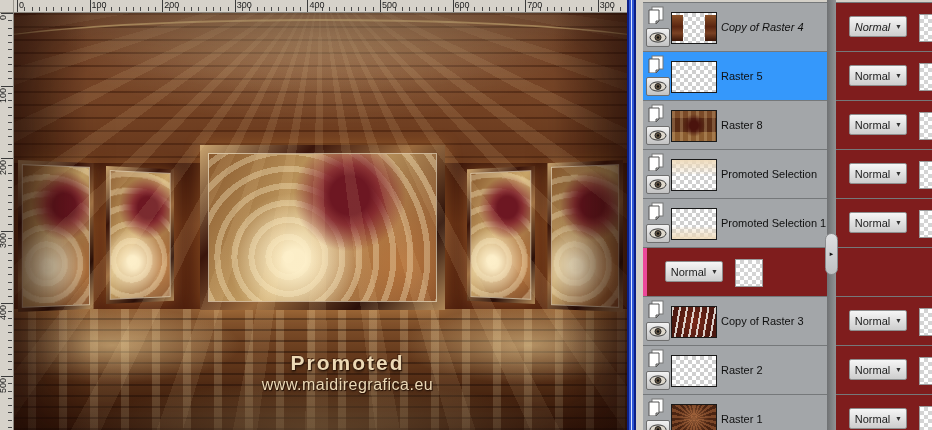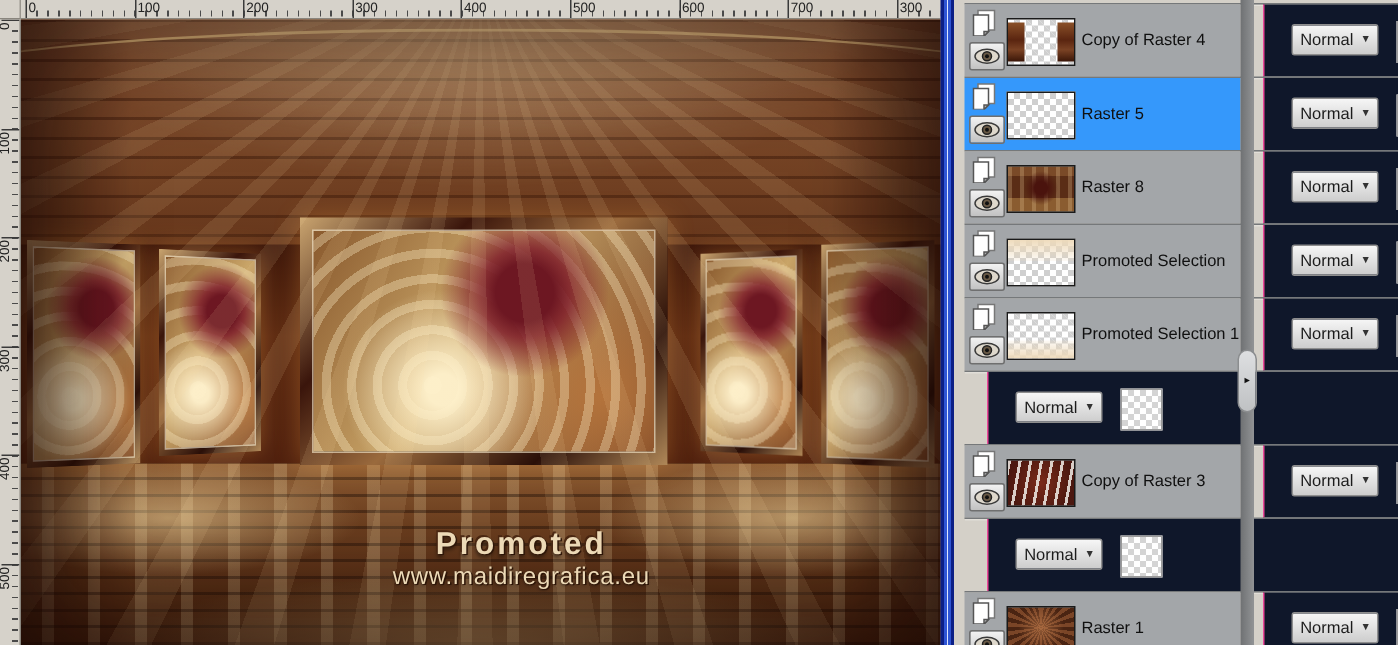--- a/index.html
+++ b/index.html
@@ -84,24 +84,24 @@
       text-shadow:1px 1px 0 #2e1608, 0 1px 2px rgba(0,0,0,.6);}
 
   
   .winborder{position:absolute;left:627px;top:0;width:9px;height:430px;
       background:linear-gradient(90deg,#0c1f86 0 2px,#2e55d4 2px 4px,#dfe6ff 4px 5px,#2e55d4 5px 7px,#0c1f86 7px 9px);}
 
   
   .panel{position:absolute;left:643px;top:0;width:289px;height:430px;}
   .lrow{position:relative;display:flex;height:48px;border-top:1px solid #75787a;
         box-shadow:inset 0 1px 0 rgba(255,255,255,.30);}
-  .lrow:first-child{margin-top:2px;}
+  .lrow:first-child{margin-top:2px;font-style:italic;}
   .row-left{position:relative;width:184px;background:#a3a6a9;}
   .lrow.selected .row-left{background:#3598fb;}
-  .row-right{position:relative;flex:1;background:#0f172a;border-left:1px solid #ec4899;margin-left:15px;}
+  .row-right{position:relative;flex:1;background:#7f1d1d;border-left:4px solid #ec4899;}
 
   .licon{position:absolute;left:4px;top:3px;width:18px;height:18px;}
   .eyebtn{position:absolute;left:3px;top:25px;width:24px;height:19px;border:1px solid #6f6f6f;
       border-radius:2px;background:linear-gradient(#f2f2f2,#c2c2c2);box-sizing:border-box;
       display:flex;align-items:center;justify-content:center;}
   .thumb{position:absolute;left:28px;top:9px;width:44px;height:30px;border:1px solid #1a1a1a;
       background-color:#fff;
       background-image:linear-gradient(45deg,#cfcfcf 25%,transparent 25%,transparent 75%,#cfcfcf 75%),
                        linear-gradient(45deg,#cfcfcf 25%,transparent 25%,transparent 75%,#cfcfcf 75%);
       background-size:8px 8px;background-position:0 0,4px 4px;overflow:hidden;}
@@ -409,20 +409,38 @@
     <div class="row-right">
       <span class="blendbtn">
         <span class="blabel">Normal</span>
         <span class="barrow">▼</span>
       </span>
       <span class="swatch"></span>
     </div>
   </div>
 
   <div class="lrow">
+    <div class="row-left">
+      <span class="licon">
+        <svg width="18" height="18" viewBox="0 0 18 18">
+          <rect x="5" y="1" width="11" height="13" fill="#ffffff" stroke="#777777"></rect>
+          <path d="M2 4 h10 v11 l-3 3 h-7 z" fill="#ffffff" stroke="#555555"></path>
+          <path d="M12 15 l-3 3 v-3 z" fill="#bbbbbb" stroke="#555555"></path>
+        </svg>
+      </span>
+      <span class="eyebtn">
+        <svg width="18" height="11" viewBox="0 0 18 11">
+          <ellipse cx="9" cy="5.5" rx="8" ry="4.6" fill="#ded8cc" stroke="#3a3a3a"></ellipse>
+          <circle cx="9" cy="5.5" r="3" fill="#6a5a46" stroke="#222222"></circle>
+          <circle cx="9" cy="5.5" r="1.3" fill="#111111"></circle>
+        </svg>
+      </span>
+      <span class="thumb t-transparent"></span>
+      <span class="lname">Raster 2</span>
+    </div>
     <div class="row-right">
       <span class="blendbtn">
         <span class="blabel">Normal</span>
         <span class="barrow">▼</span>
       </span>
       <span class="swatch"></span>
     </div>
   </div>
 
   <div class="lrow">

